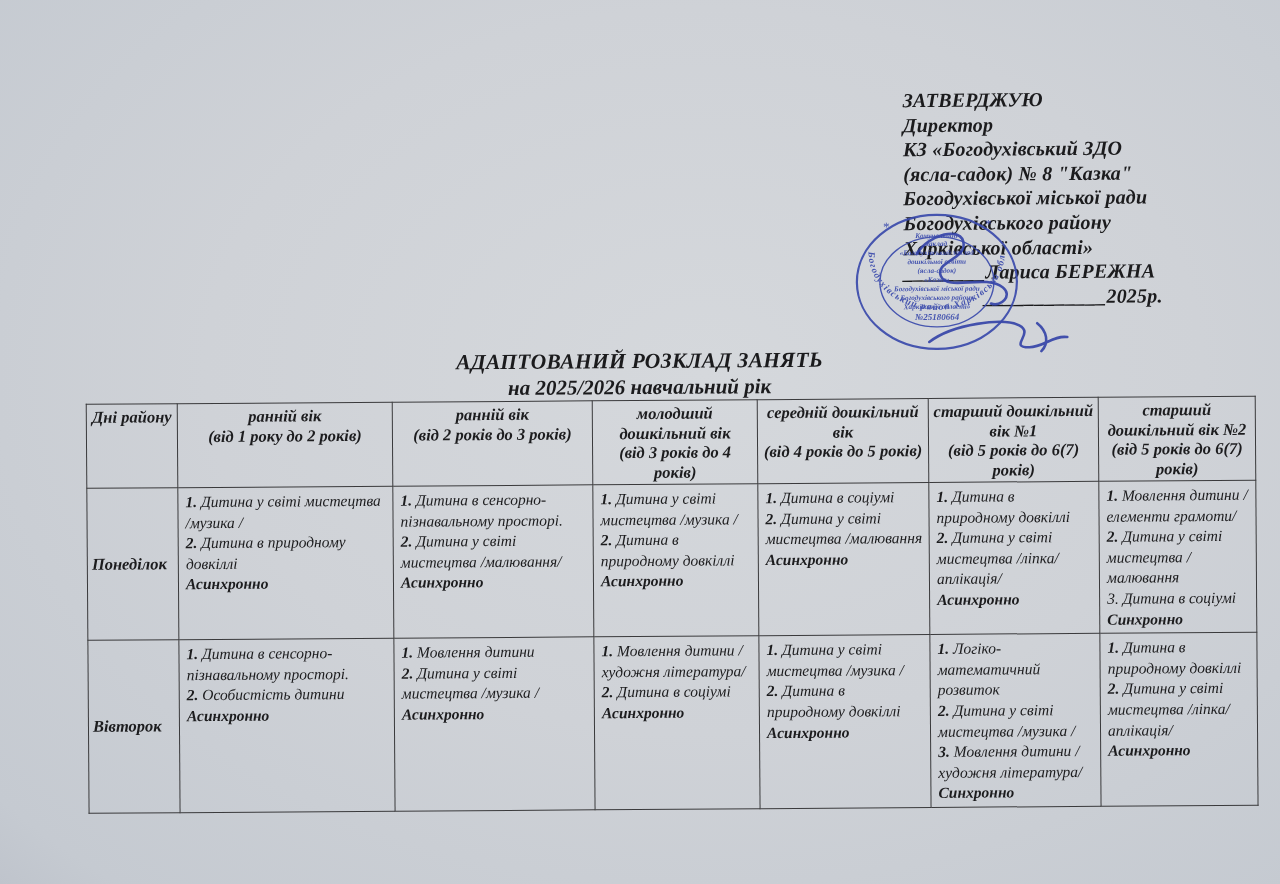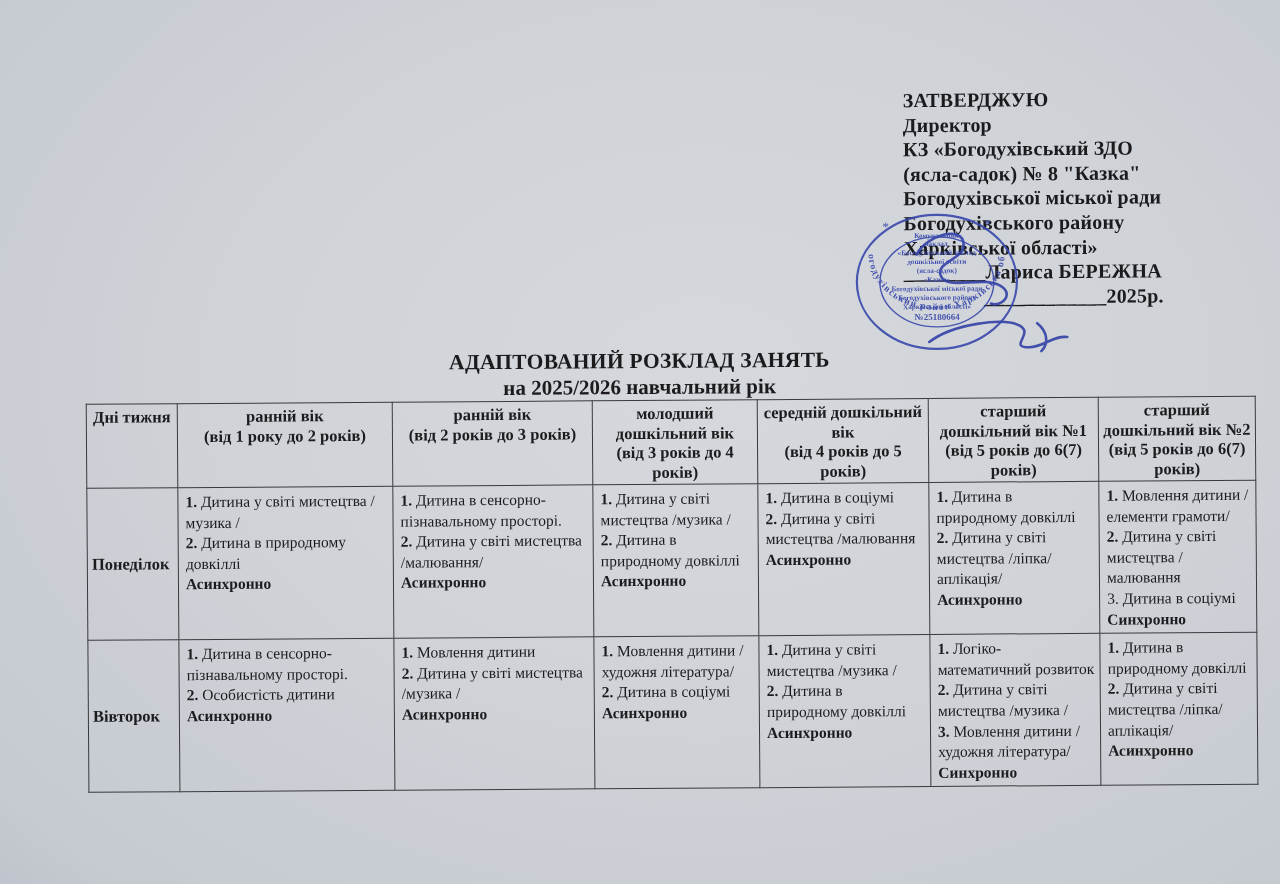--- a/index.html
+++ b/index.html
@@ -4,20 +4,21 @@
 <style>
   html,body{margin:0;padding:0;}
   body{
     width:1280px;height:884px;overflow:hidden;
     font-family:"Liberation Serif","DejaVu Serif",serif;
     background:#b8bdc5;
   }
   .photo{
     position:absolute;inset:0;
     background:radial-gradient(ellipse at 55% 42%, #d5d8dc 0%, #cfd2d7 50%, #c5cad1 92%, #bfc4cc 100%);
+    font-style:italic;
   }
   .tilt{position:absolute;inset:0;transform:rotate(-0.4deg);transform-origin:640px 442px;}
 
   
   .approval{
     position:absolute;left:905px;top:90px;width:372px;
     font-size:20px;font-weight:bold;line-height:24.6px;color:#1b1b1d;
     letter-spacing:0.2px;
   }
   .approval .date-line{padding-left:80px;}
@@ -119,21 +120,21 @@
         <col style="width:91px">
           <col style="width:215px">
           <col style="width:200px">
         <col style="width:165px">
           <col style="width:171px">
           <col style="width:170px">
           <col style="width:157px">
       </colgroup>
       <thead>
         <tr class="hdr" id="header-row">
-            <th class="col-header">Дні тижня</th>
+            <th class="col-header">Дні району</th>
             <th class="col-header">ранній вік
 (від 1 року до 2 років)</th>
             <th class="col-header">ранній вік
 (від 2 років до 3 років)</th>
             <th class="col-header">молодший дошкільний вік
 (від 3 років до 4 років)</th>
             <th class="col-header">середній дошкільний вік
 (від 4 років до 5 років)</th>
             <th class="col-header">старший дошкільний вік №1
 (від 5 років до 6(7) років)</th>

